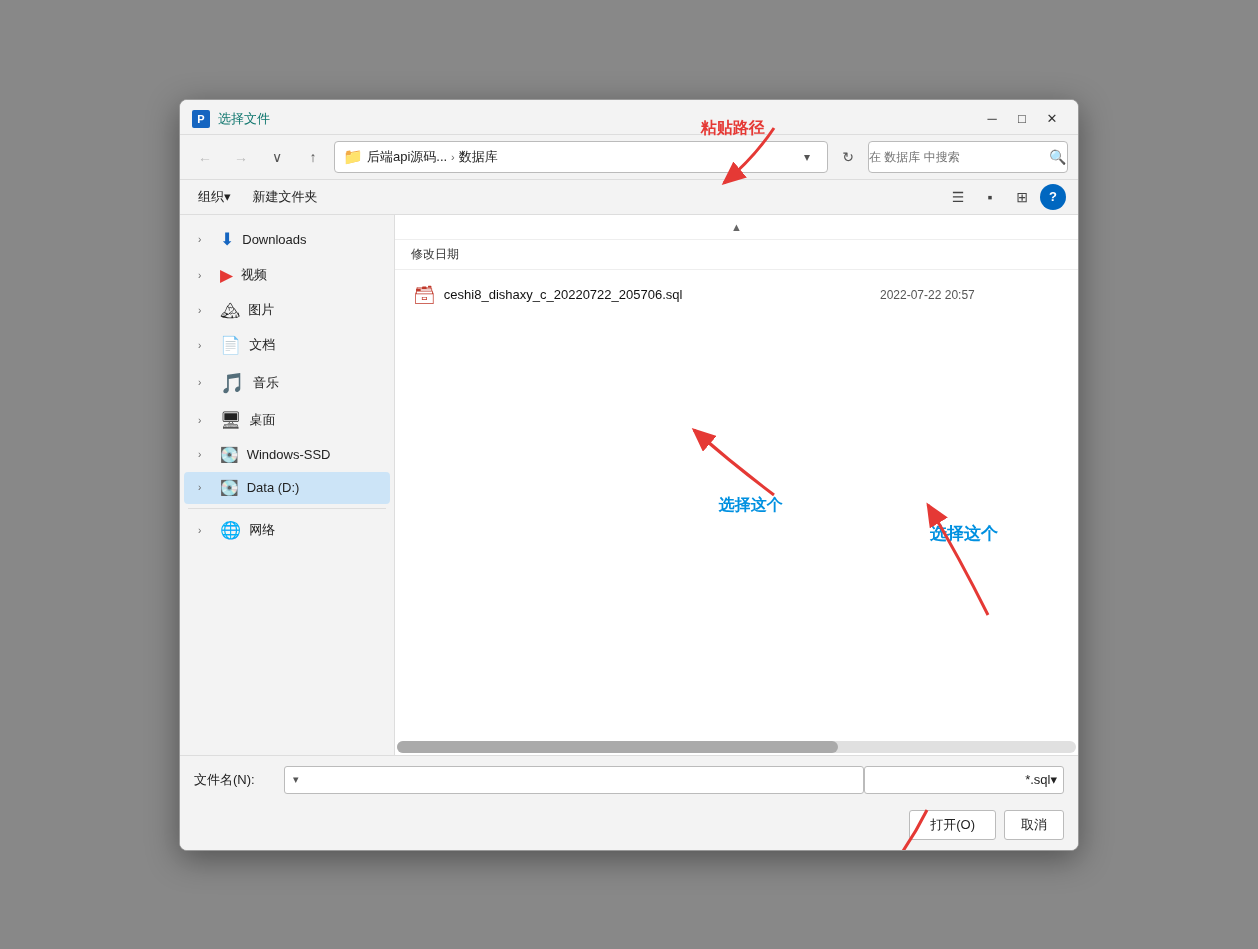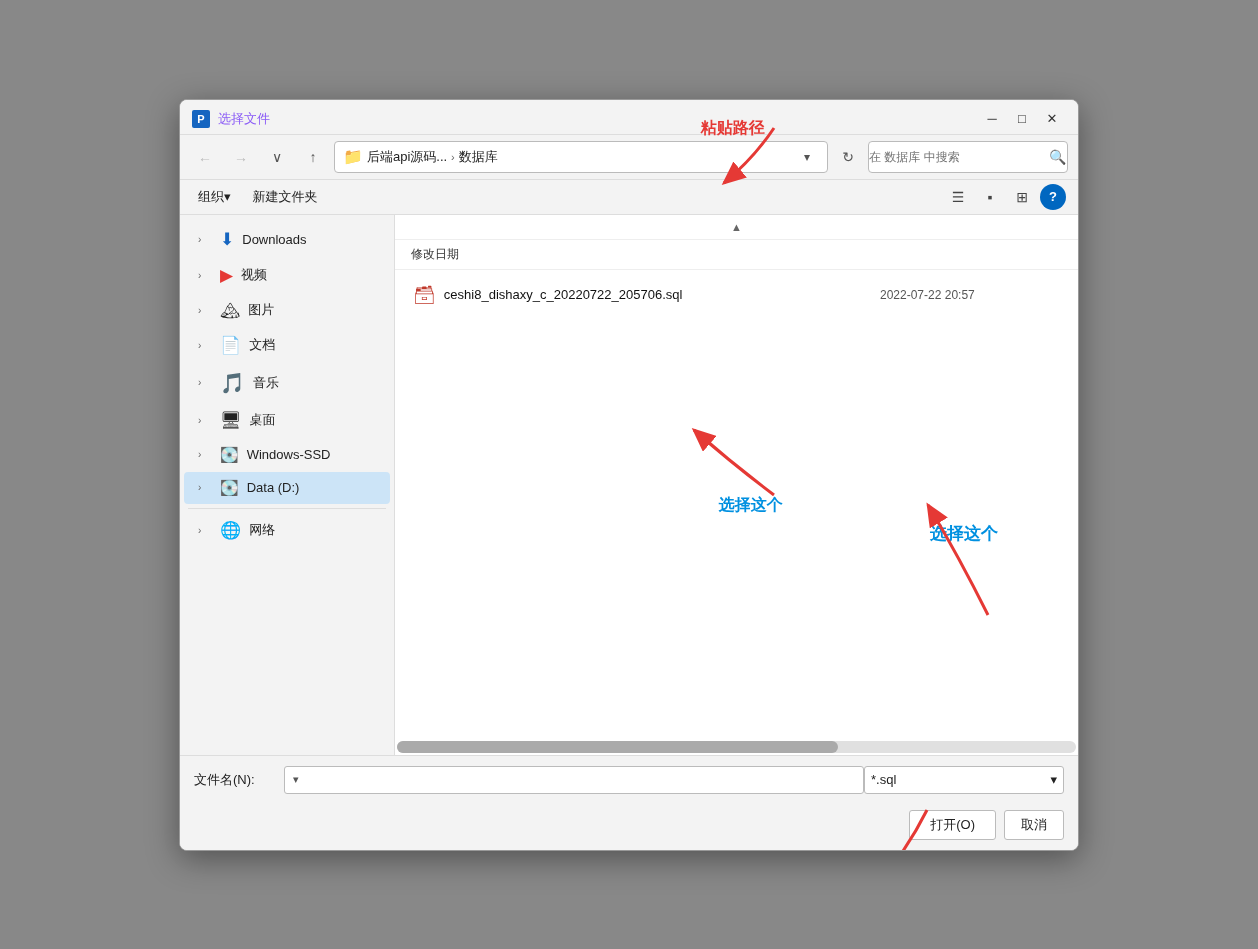--- a/index.html
+++ b/index.html
@@ -41,21 +41,21 @@
       border-radius: 2px;
       display: flex;
       align-items: center;
       justify-content: center;
       color: white;
       font-size: 11px;
       font-weight: bold;
     }
     .title-text {
       font-size: 13px;
-      color: #8b5cf6;
+      color: #0f766e;
     }
     .title-bar-right {
       display: flex;
       align-items: center;
       gap: 2px;
     }
     .win-btn {
       width: 28px;
       height: 22px;
       border: none;
@@ -357,21 +357,21 @@
       width: 200px;
       display: flex;
       align-items: center;
       background: white;
       border: 1px solid #bbb;
       border-radius: 3px;
       height: 28px;
       padding: 0 6px;
       font-size: 13px;
       color: #222;
-      justify-content: space-between;
+      justify-content: flex-end;
     }
     .action-row {
       display: flex;
       align-items: flex-end;
       justify-content: flex-end;
       gap: 8px;
     }
     .open-btn {
       background: white;
       border: 1px solid #bbb;

